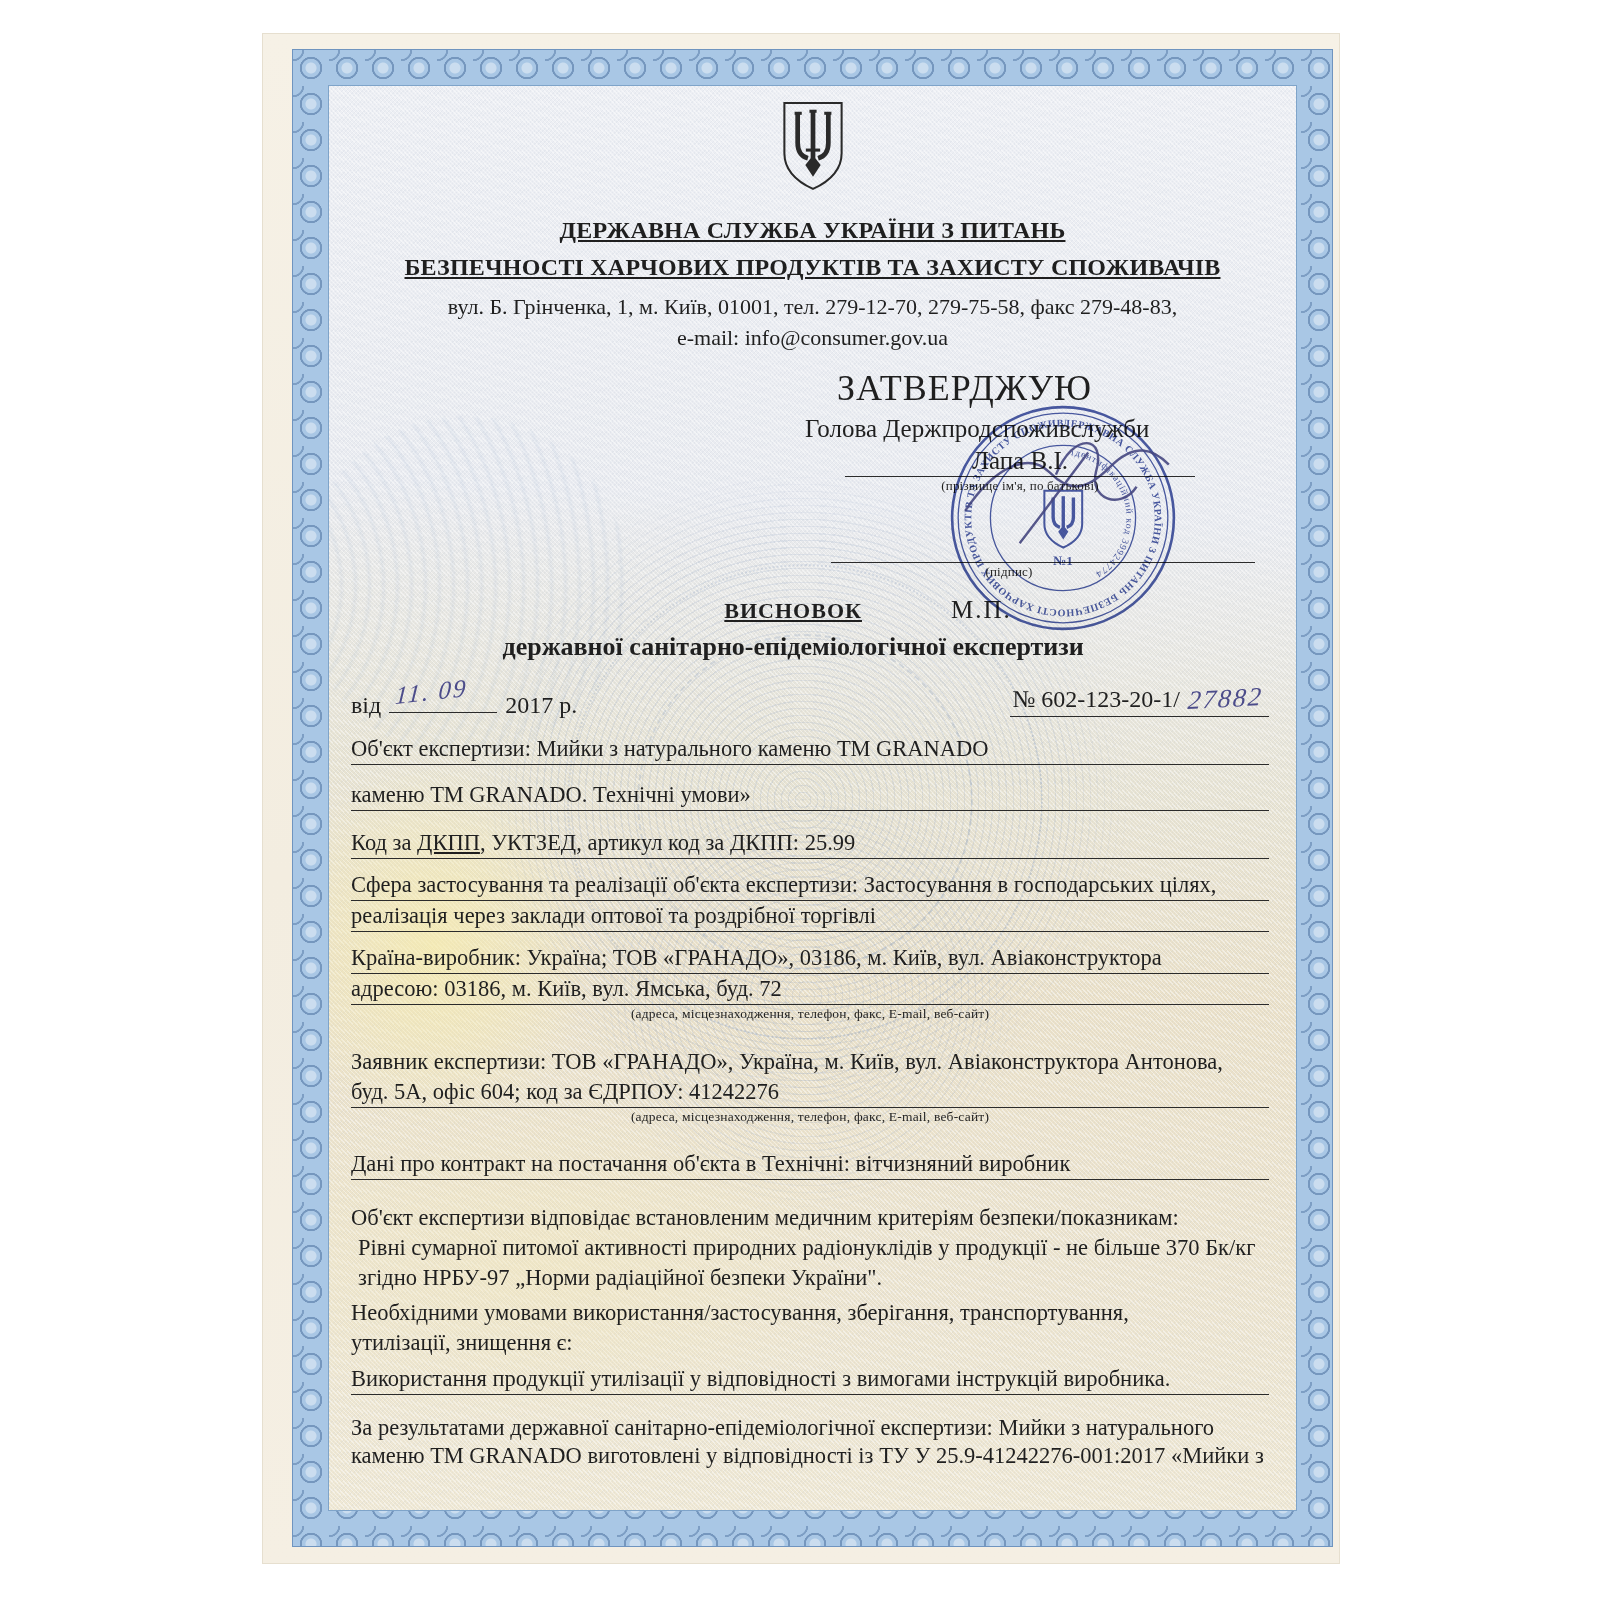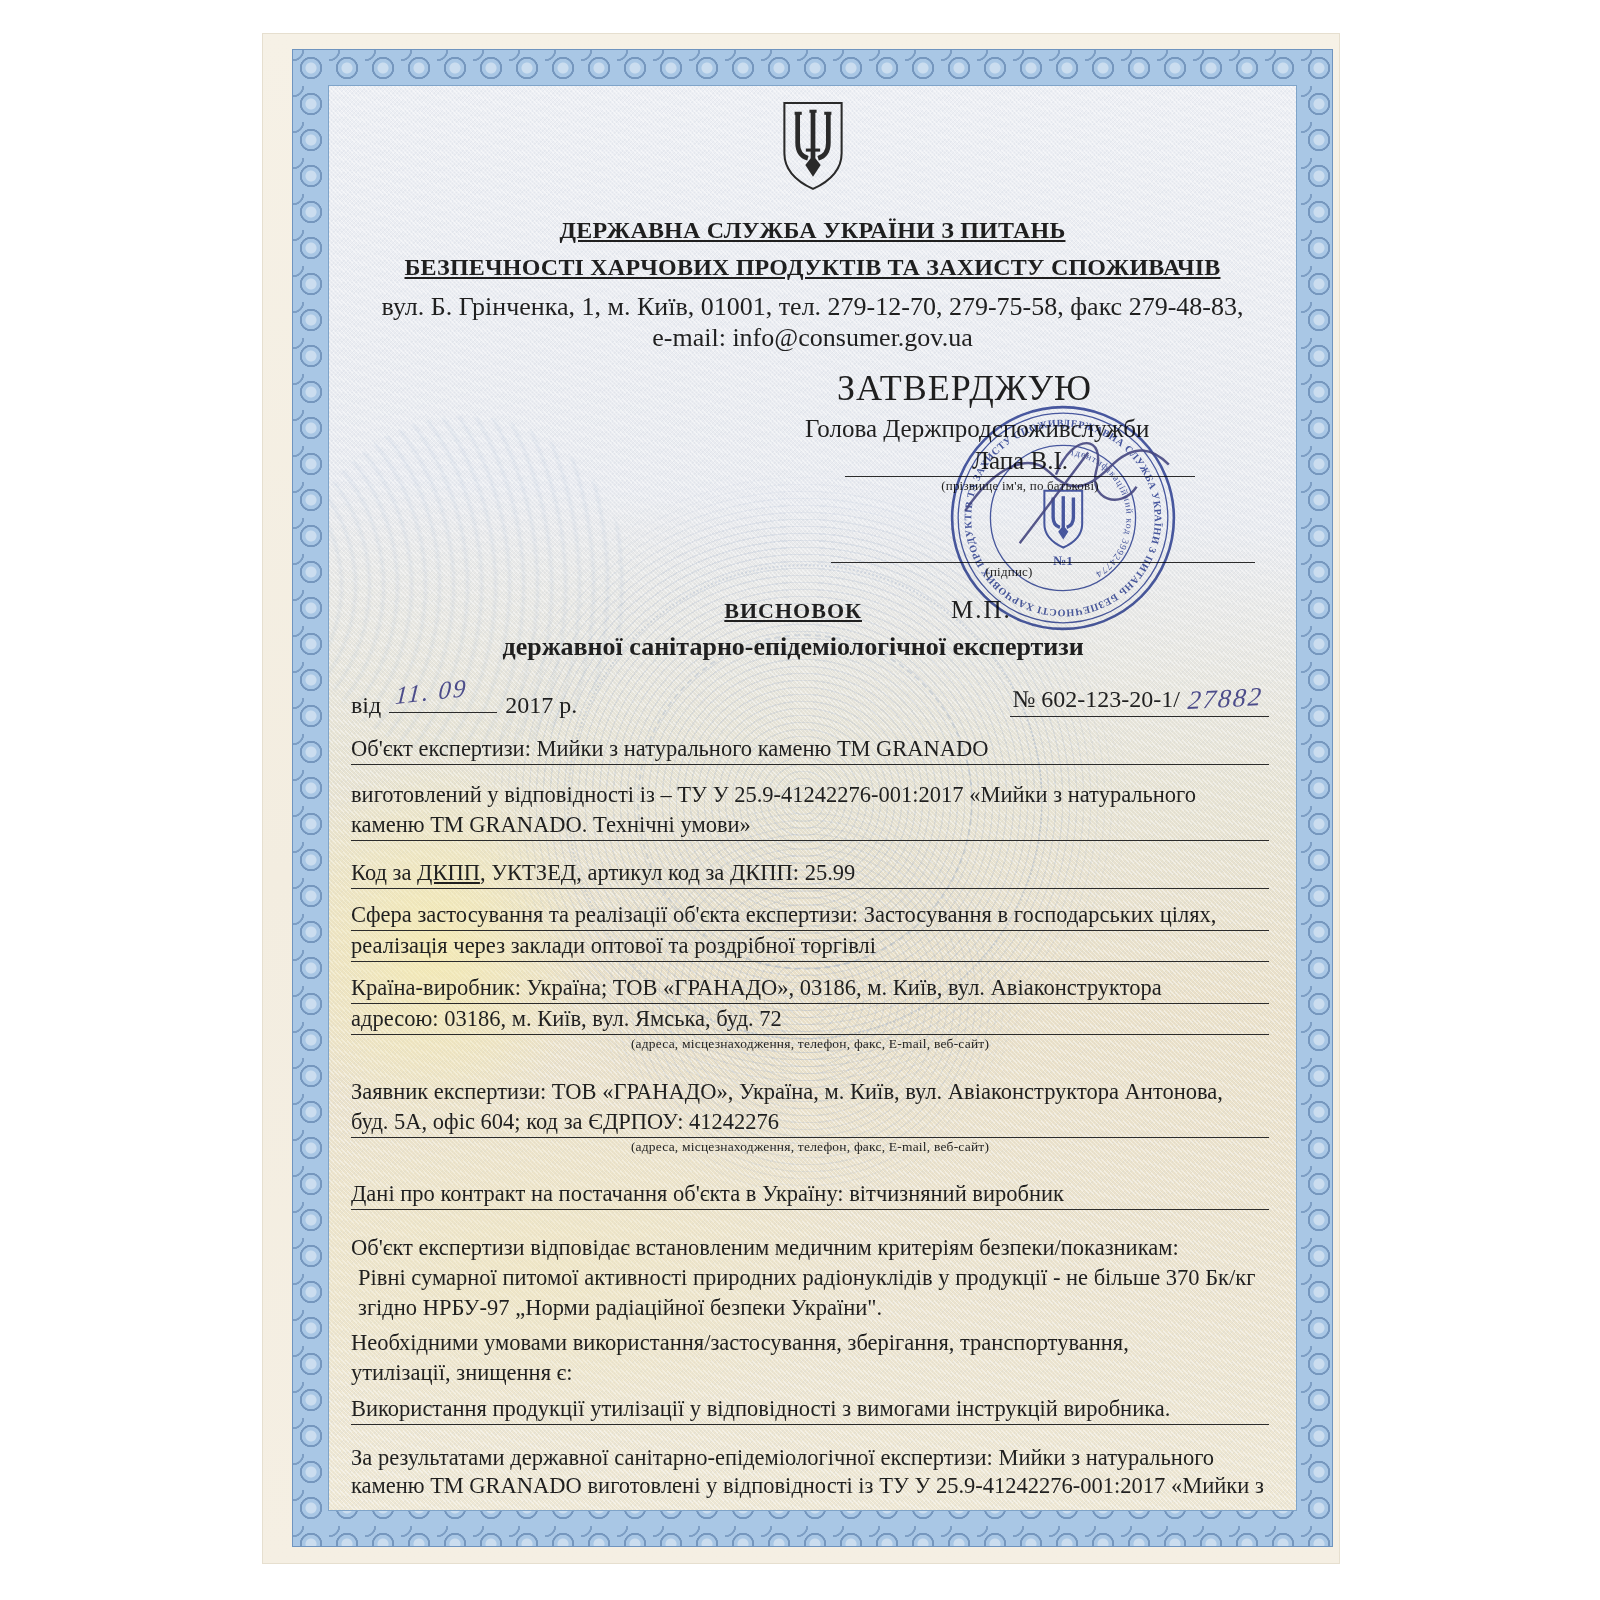--- a/index.html
+++ b/index.html
@@ -31,21 +31,21 @@
          opacity:.55;}
   .ros-ring{position:absolute;border-radius:50%;border:2px dotted rgba(120,145,185,.38);opacity:.6;}
   .wave{position:absolute;border-radius:50%;
          background:repeating-radial-gradient(circle at -30% 50%, rgba(150,175,205,.28) 0 3px, rgba(255,255,255,0) 3px 14px);
          opacity:.5;filter:blur(1px);}
   .patch{position:absolute;pointer-events:none;}
   
   .header{position:absolute;left:0;top:14px;width:100%;text-align:center;z-index:2;}
   .emblem{display:block;margin:0 auto;}
   .org{font-weight:bold;font-size:24px;line-height:37px;letter-spacing:.2px;margin-top:20px;text-decoration:underline;}
-  .addr{font-size:26px;line-height:31px;margin-top:5px;}
+  .addr{font-size:22px;line-height:31px;margin-top:5px;}
   .approval{position:absolute;left:472px;top:281px;width:494px;z-index:2;font-size:25px;}
   .app-label{font-size:36px;padding-left:36px;letter-spacing:1px;}
   .app-title{margin-top:6px;padding-left:4px;}
   .name-line{width:350px;margin-left:44px;margin-top:4px;text-align:center;
              border-bottom:1.6px solid #2b2b2b;padding-bottom:1px;}
   .cap{font-size:13px;letter-spacing:.2px;color:#1f1f1f;}
   .cap-name{width:350px;margin-left:44px;text-align:center;margin-top:1px;}
   .sign-line{width:424px;margin-left:30px;margin-top:44px;border-bottom:1.6px solid #2b2b2b;height:24px;}
   .cap-sign{width:160px;margin-left:128px;text-align:center;margin-top:1px;}
   .mp{margin-top:16px;margin-left:150px;letter-spacing:2px;font-size:25px;}
@@ -167,21 +167,20 @@
         <span class="numgroup"><span>№ 602-123-20-1/</span><span class="hand hand-num">27882</span></span>
       </div>
 
       <div class="fields">
 
         <div class="f-object">
           <div class="line rl"><span class="b">Об'єкт експертизи:</span><span> Мийки з натурального каменю ТМ GRANADO</span></div>
         </div>
 
         <div class="f-made rl">
-          <div class="line">виготовлений у відповідності із  –  ТУ У 25.9-41242276-001:2017 «Мийки з натурального</div>
           <div class="line">каменю ТМ GRANADO. Технічні умови»</div>
         </div>
 
         <div class="f-code">
           <div class="line rl"><span>Код за </span><span class="u">ДКПП</span><span>, УКТЗЕД, артикул  код за ДКПП: 25.99</span></div>
         </div>
 
         <div class="f-scope">
           <div class="line rl">Сфера застосування та реалізації об'єкта експертизи:  Застосування в господарських цілях,</div>
           <div class="line rl">реалізація через заклади оптової та роздрібної торгівлі</div>
@@ -193,21 +192,21 @@
           <div class="capc">(адреса, місцезнаходження, телефон, факс, E-mail, веб-сайт)</div>
         </div>
 
         <div class="f-applicant">
           <div class="line">Заявник експертизи:  ТОВ «ГРАНАДО», Україна, м. Київ, вул.  Авіаконструктора Антонова,</div>
           <div class="line rl">буд. 5А, офіс 604; код за ЄДРПОУ: 41242276</div>
           <div class="capc">(адреса, місцезнаходження, телефон, факс, E-mail, веб-сайт)</div>
         </div>
 
         <div class="f-contract">
-          <div class="line rl">Дані про контракт на постачання об'єкта в Україну: вітчизняний виробник</div>
+          <div class="line rl">Дані про контракт на постачання об'єкта в Технічні: вітчизняний виробник</div>
         </div>
 
         <div class="f-criteria">
           <div class="line b">Об'єкт експертизи відповідає встановленим медичним критеріям безпеки/показникам:</div>
           <div class="line body-ind">Рівні сумарної питомої активності природних радіонуклідів у продукції - не більше 370 Бк/кг</div>
           <div class="line body-ind">згідно НРБУ-97 „Норми радіаційної безпеки України".</div>
         </div>
 
         <div class="f-conditions">
           <div class="line b">Необхідними умовами використання/застосування, зберігання, транспортування,</div>

